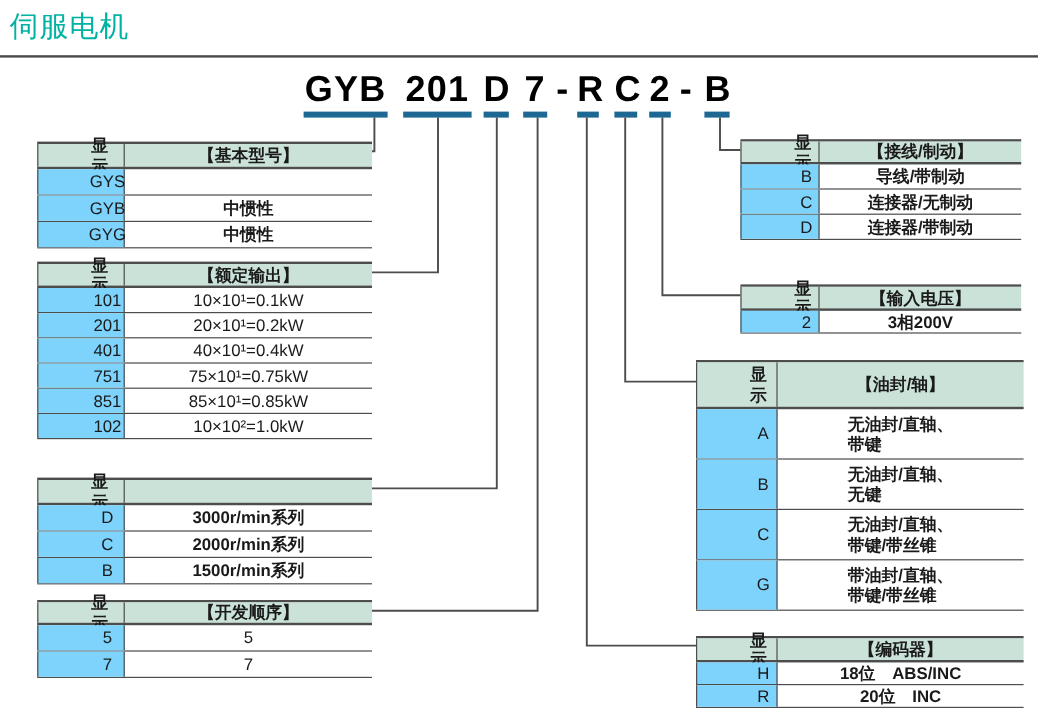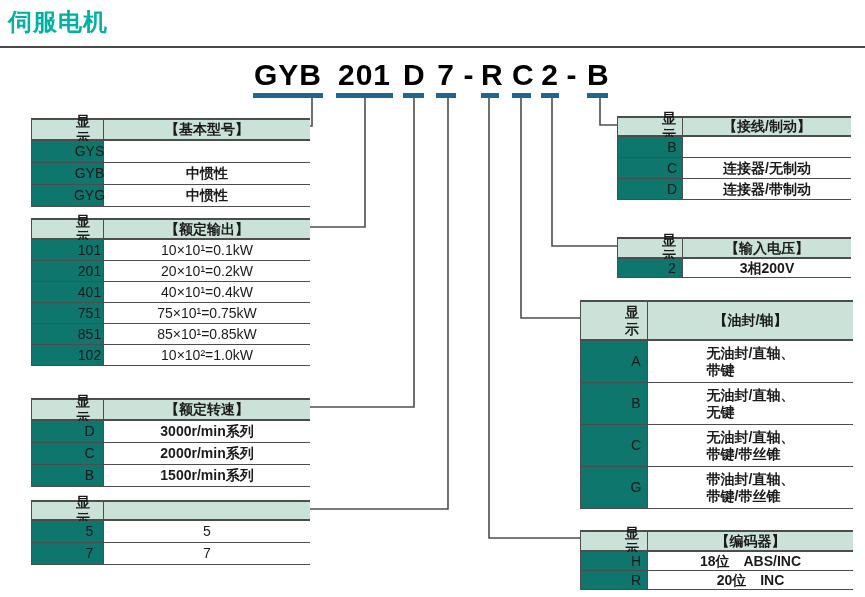--- a/index.html
+++ b/index.html
@@ -1,21 +1,21 @@
 <!DOCTYPE html>
 <html><head>
 <meta charset="utf-8">
 <style>
   html,body{margin:0;padding:0;background:#fff;}
   #canvas{
     position:relative;width:865px;height:597px;background:#ffffff;overflow:hidden;
     font-family:"Liberation Sans","DejaVu Sans",sans-serif;color:#1a1a1a;
   }
   .page-title{
-    position:absolute;left:8px;top:6px;font-size:24px;font-weight:bold;color:#00b2a2;
+    position:absolute;left:8px;top:6px;font-size:24px;font-weight:normal;color:#00b2a2;
     letter-spacing:1px;
   }
   .title-rule{position:absolute;left:0;top:46px;width:865px;height:2px;background:#4a4a4a;}
 
   
   .seg{position:absolute;top:60px;height:38px;text-align:center;white-space:nowrap;}
   .seg .seg-text{
     display:block;font-size:30px;font-weight:bold;line-height:30px;letter-spacing:1px;color:#000;
   }
   .seg .seg-line{
@@ -27,21 +27,21 @@
 
   
   .tbl{position:absolute;border-top:2px solid #4d4d4d;font-size:14px;line-height:1.15;}
   .tbl .tr{display:flex;border-bottom:2px solid #4d4d4d;}
   .tbl .tr.body{border-bottom:1.5px solid #4d4d4d;height:var(--rh);}
   .tbl .tr.head{height:var(--hh);background:#cbe2d8;font-weight:bold;}
   .tbl .c1{
     width:var(--c1);border-left:1.5px solid #4d4d4d;border-right:1.5px solid #4d4d4d;
     display:flex;align-items:center;justify-content:center;box-sizing:border-box;padding-left:44px;
   }
-  .tbl .tr.body .c1{background:#0f766e;}
+  .tbl .tr.body .c1{background:#7dd3fc;}
   .tbl .c2{
     width:var(--c2);display:flex;align-items:center;justify-content:center;
     text-align:left;white-space:pre-line;box-sizing:border-box;
   }
   .tbl.vb .tr.body .c2{font-weight:bold;}
   .tbl.tall{line-height:17px;}
 </style>
 </head>
 <body>
 
@@ -145,56 +145,57 @@
         <div class="c2">85×10¹=0.85kW</div>
       </div>
       <div class="tr body">
         <div class="c1">102</div>
         <div class="c2">10×10²=1.0kW</div>
       </div>
     </div>
   <div class="tbl vb" style="left:31px;top:398px;--c1:73px;--c2:206px;--hh:19px;--rh:21px;">
       <div class="tr head">
         <div class="c1">显示</div>
-        <div class="c2">【额定转速】</div>
       </div>
       <div class="tr body">
         <div class="c1">D</div>
         <div class="c2">3000r/min系列</div>
       </div>
       <div class="tr body">
         <div class="c1">C</div>
         <div class="c2">2000r/min系列</div>
       </div>
       <div class="tr body">
         <div class="c1">B</div>
         <div class="c2">1500r/min系列</div>
       </div>
     </div>
   <div class="tbl" style="left:31px;top:500px;--c1:73px;--c2:206px;--hh:17px;--rh:21px;">
       <div class="tr head">
         <div class="c1">显示</div>
+        <div class="c2">【开发顺序】</div>
       </div>
       <div class="tr body">
         <div class="c1">5</div>
         <div class="c2">5</div>
       </div>
       <div class="tr body">
         <div class="c1">7</div>
         <div class="c2">7</div>
       </div>
     </div>
 
   <div class="tbl vb" style="left:617px;top:116px;--c1:66px;--c2:168px;--hh:17px;--rh:20px;">
       <div class="tr head">
         <div class="c1">显示</div>
         <div class="c2">【接线/制动】</div>
       </div>
       <div class="tr body">
         <div class="c1">B</div>
+        <div class="c2">导线/带制动</div>
       </div>
       <div class="tr body">
         <div class="c1">C</div>
         <div class="c2">连接器/无制动</div>
       </div>
       <div class="tr body">
         <div class="c1">D</div>
         <div class="c2">连接器/带制动</div>
       </div>
     </div>

